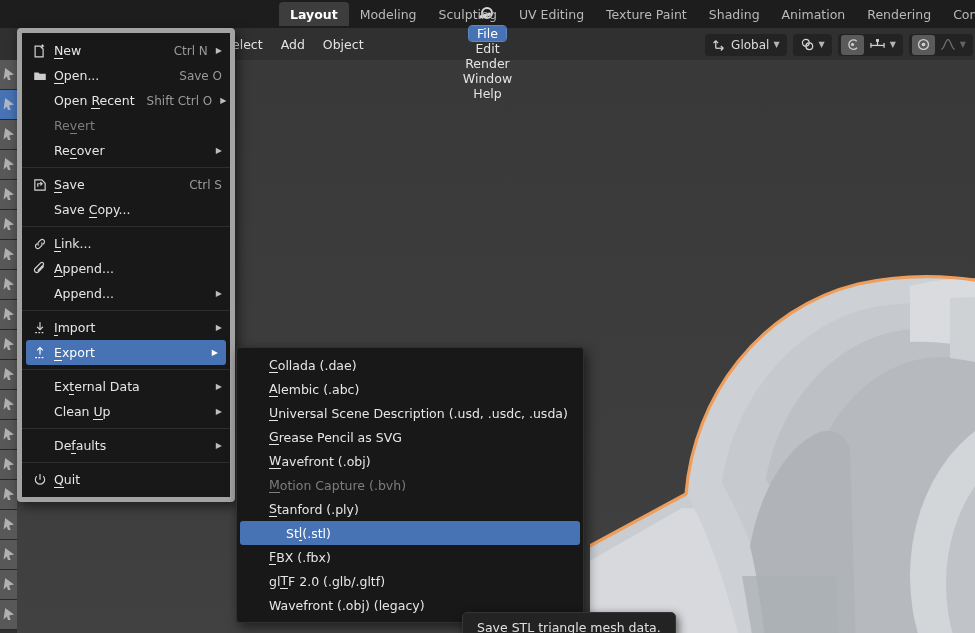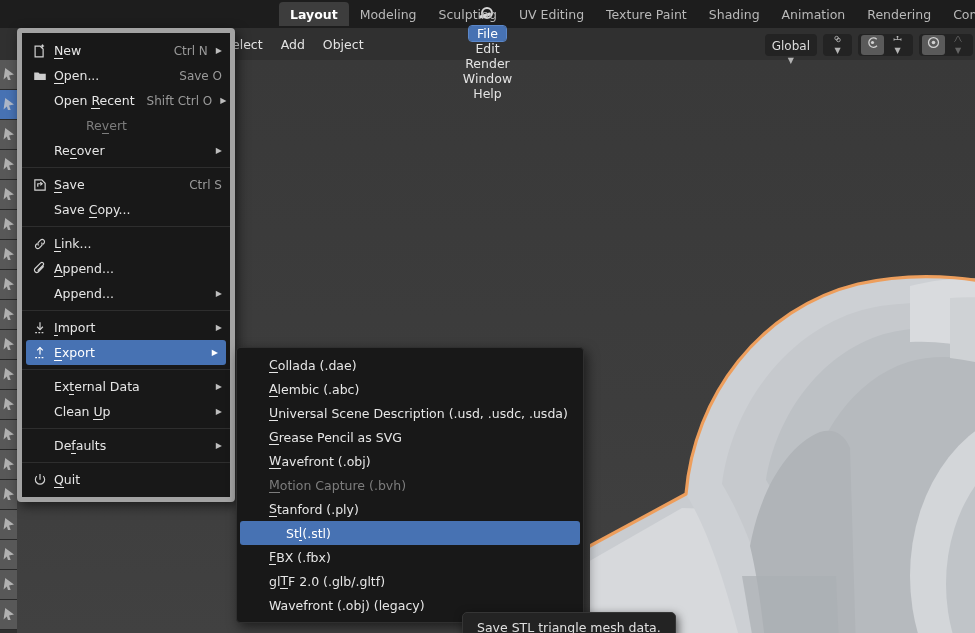--- a/index.html
+++ b/index.html
@@ -82,21 +82,21 @@
     position: absolute; right: 2px; top: 5px; height: 23px;
     display: flex; align-items: center; gap: 6px;
   }
   .vh-group {
     height: 22px; background: #232323; border-radius: 4px;
     display: flex; align-items: center; padding: 0 3px; gap: 1px;
   }
   .vh-item {
     height: 20px; display: flex; align-items: center; gap: 4px;
     padding: 0 4px; border-radius: 3px;
-    font-size: 12px; color: #dcdcdc; white-space: nowrap; flex-direction: column;
+    font-size: 12px; color: #dcdcdc; white-space: nowrap;
   }
   .vh-item.on { background: #5a5a5a; }
   .chev { font-size: 8px; color: #b4b4b4; line-height: 1; }
   .dim { opacity: .45; }
 
   
   .tool-strip {
     position: absolute; left: 0; top: 60px; width: 17px; height: 573px;
     background: #303030;
     overflow: hidden;
@@ -163,21 +163,21 @@
     display: flex; align-items: center; justify-content: center;
     margin-right: 2px;
   }
   .mi .mlabel { flex: 1 1 auto; }
   .mi .maccel {
     color: #9a9a9a; font-size: 12px; margin-left: 12px;
   }
   .mi .marrow {
     font-size: 8px; color: #bdbdbd; margin-left: 8px; line-height: 1;
   }
-  .mi.disabled .mlabel { color: #7d7d7d; margin-left: 32px; }
+  .mi.disabled .mlabel { color: #7d7d7d; }
   .mi.highlight {
     background: #4772b3; color: #ffffff;
     border-radius: 3px; margin: 0 4px; padding-left: 2px;
     width: calc(100% - 8px);
   }
   .mi.highlight .marrow { color: #ffffff; }
   .mi u { text-decoration: none; border-bottom: 1px solid currentColor; }
   .msep {
     height: 1px; background: #2e2e2e; margin: 4px 0;
   }

